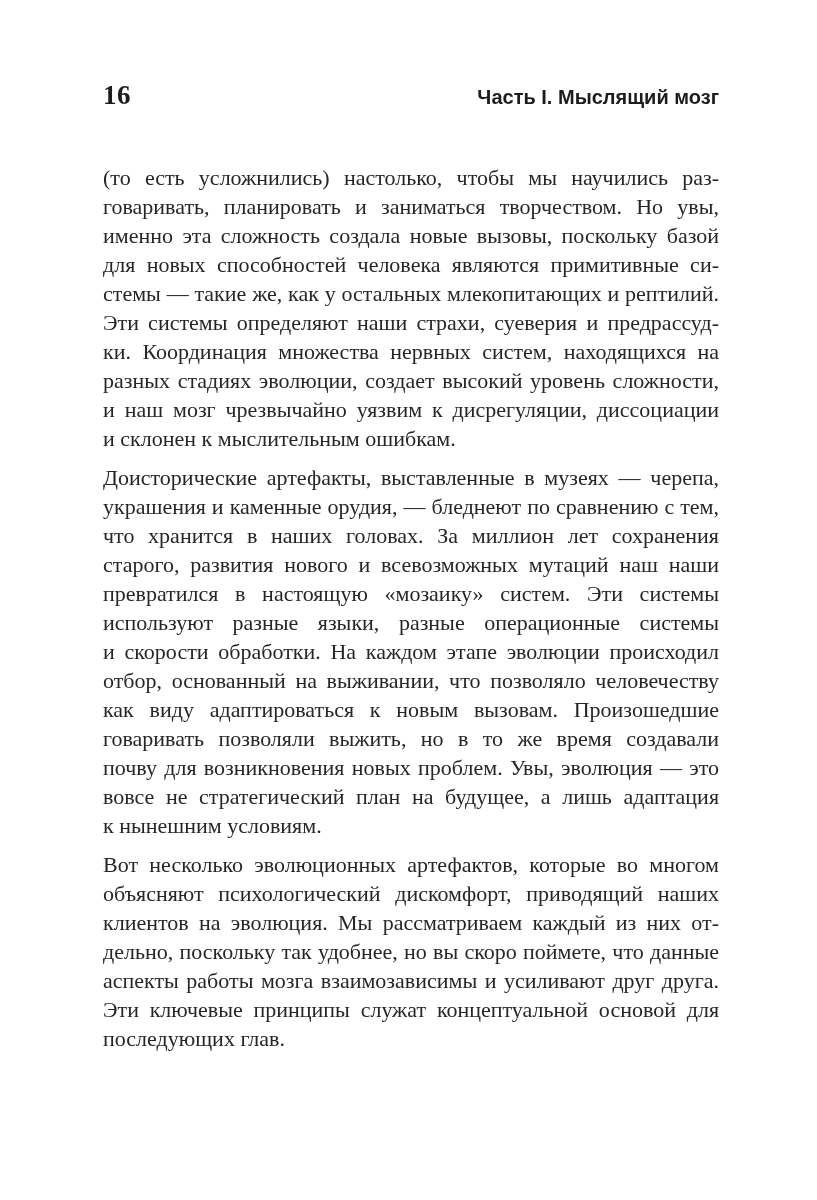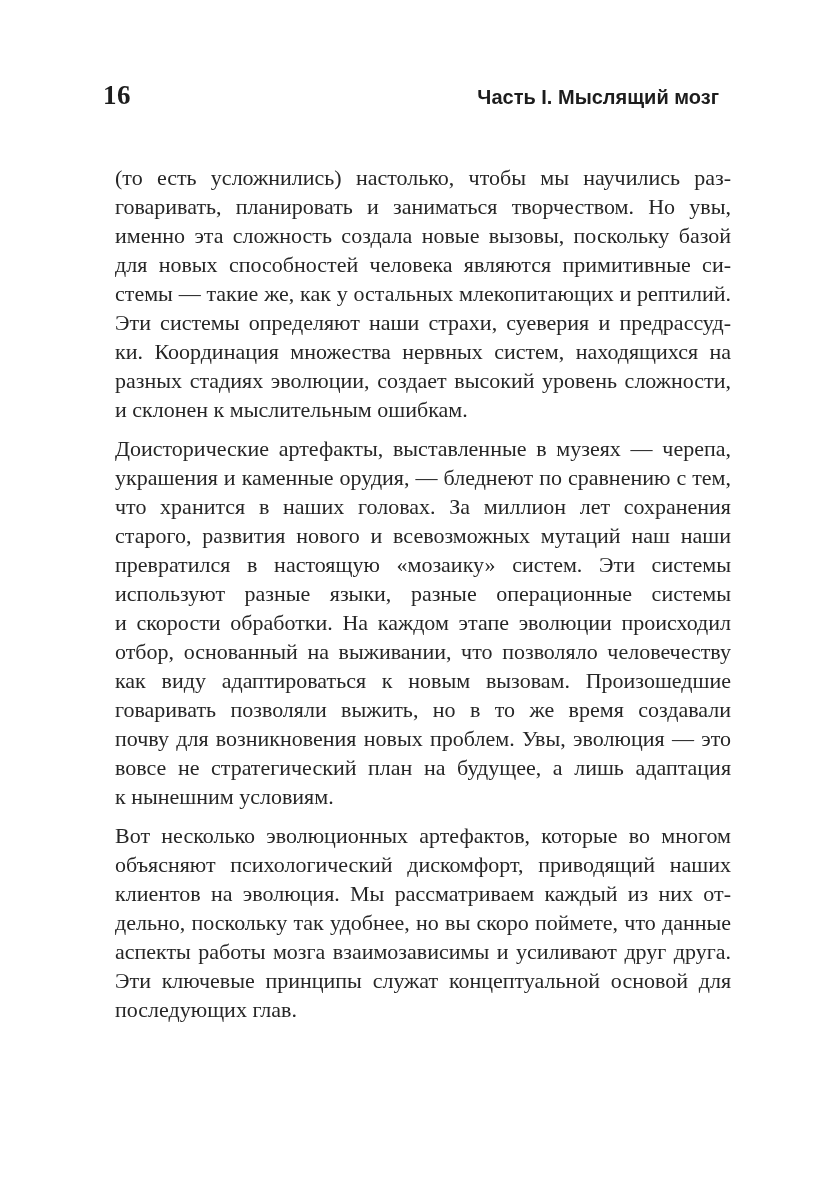--- a/index.html
+++ b/index.html
@@ -35,21 +35,21 @@
   }
   .running-title {
     font-family: "Liberation Sans", sans-serif;
     font-weight: 700;
     font-size: 20px;
     color: #1d1d1d;
   }
   .page-body {
     position: absolute;
     top: 163px;
-    left: 115px;
+    left: 103px;
     width: 616px;
     font-size: 22px;
     line-height: 29px;
   }
   .para {
     margin: 0 0 10px 0;
   }
   .para:last-child {
     margin-bottom: 0;
   }
@@ -74,20 +74,21 @@
   <div class="page-body">
       <div class="para">
         <div class="line">(то есть усложнились) настолько, чтобы мы научились раз-</div>
         <div class="line">говаривать, планировать и заниматься творчеством. Но увы,</div>
         <div class="line">именно эта сложность создала новые вызовы, поскольку базой</div>
         <div class="line">для новых способностей человека являются примитивные си-</div>
         <div class="line">стемы — такие же, как у остальных млекопитающих и рептилий.</div>
         <div class="line">Эти системы определяют наши страхи, суеверия и предрассуд-</div>
         <div class="line">ки. Координация множества нервных систем, находящихся на</div>
         <div class="line">разных стадиях эволюции, создает высокий уровень сложности,</div>
+        <div class="line">и наш мозг чрезвычайно уязвим к дисрегуляции, диссоциации</div>
         <div class="line last">и склонен к мыслительным ошибкам.</div>
       </div>
       <div class="para">
         <div class="line">Доисторические артефакты, выставленные в музеях — черепа,</div>
         <div class="line">украшения и каменные орудия, — бледнеют по сравнению с тем,</div>
         <div class="line">что хранится в наших головах. За миллион лет сохранения</div>
         <div class="line">старого, развития нового и всевозможных мутаций наш наши</div>
         <div class="line">превратился в настоящую «мозаику» систем. Эти системы</div>
         <div class="line">используют разные языки, разные операционные системы</div>
         <div class="line">и скорости обработки. На каждом этапе эволюции происходил</div>

